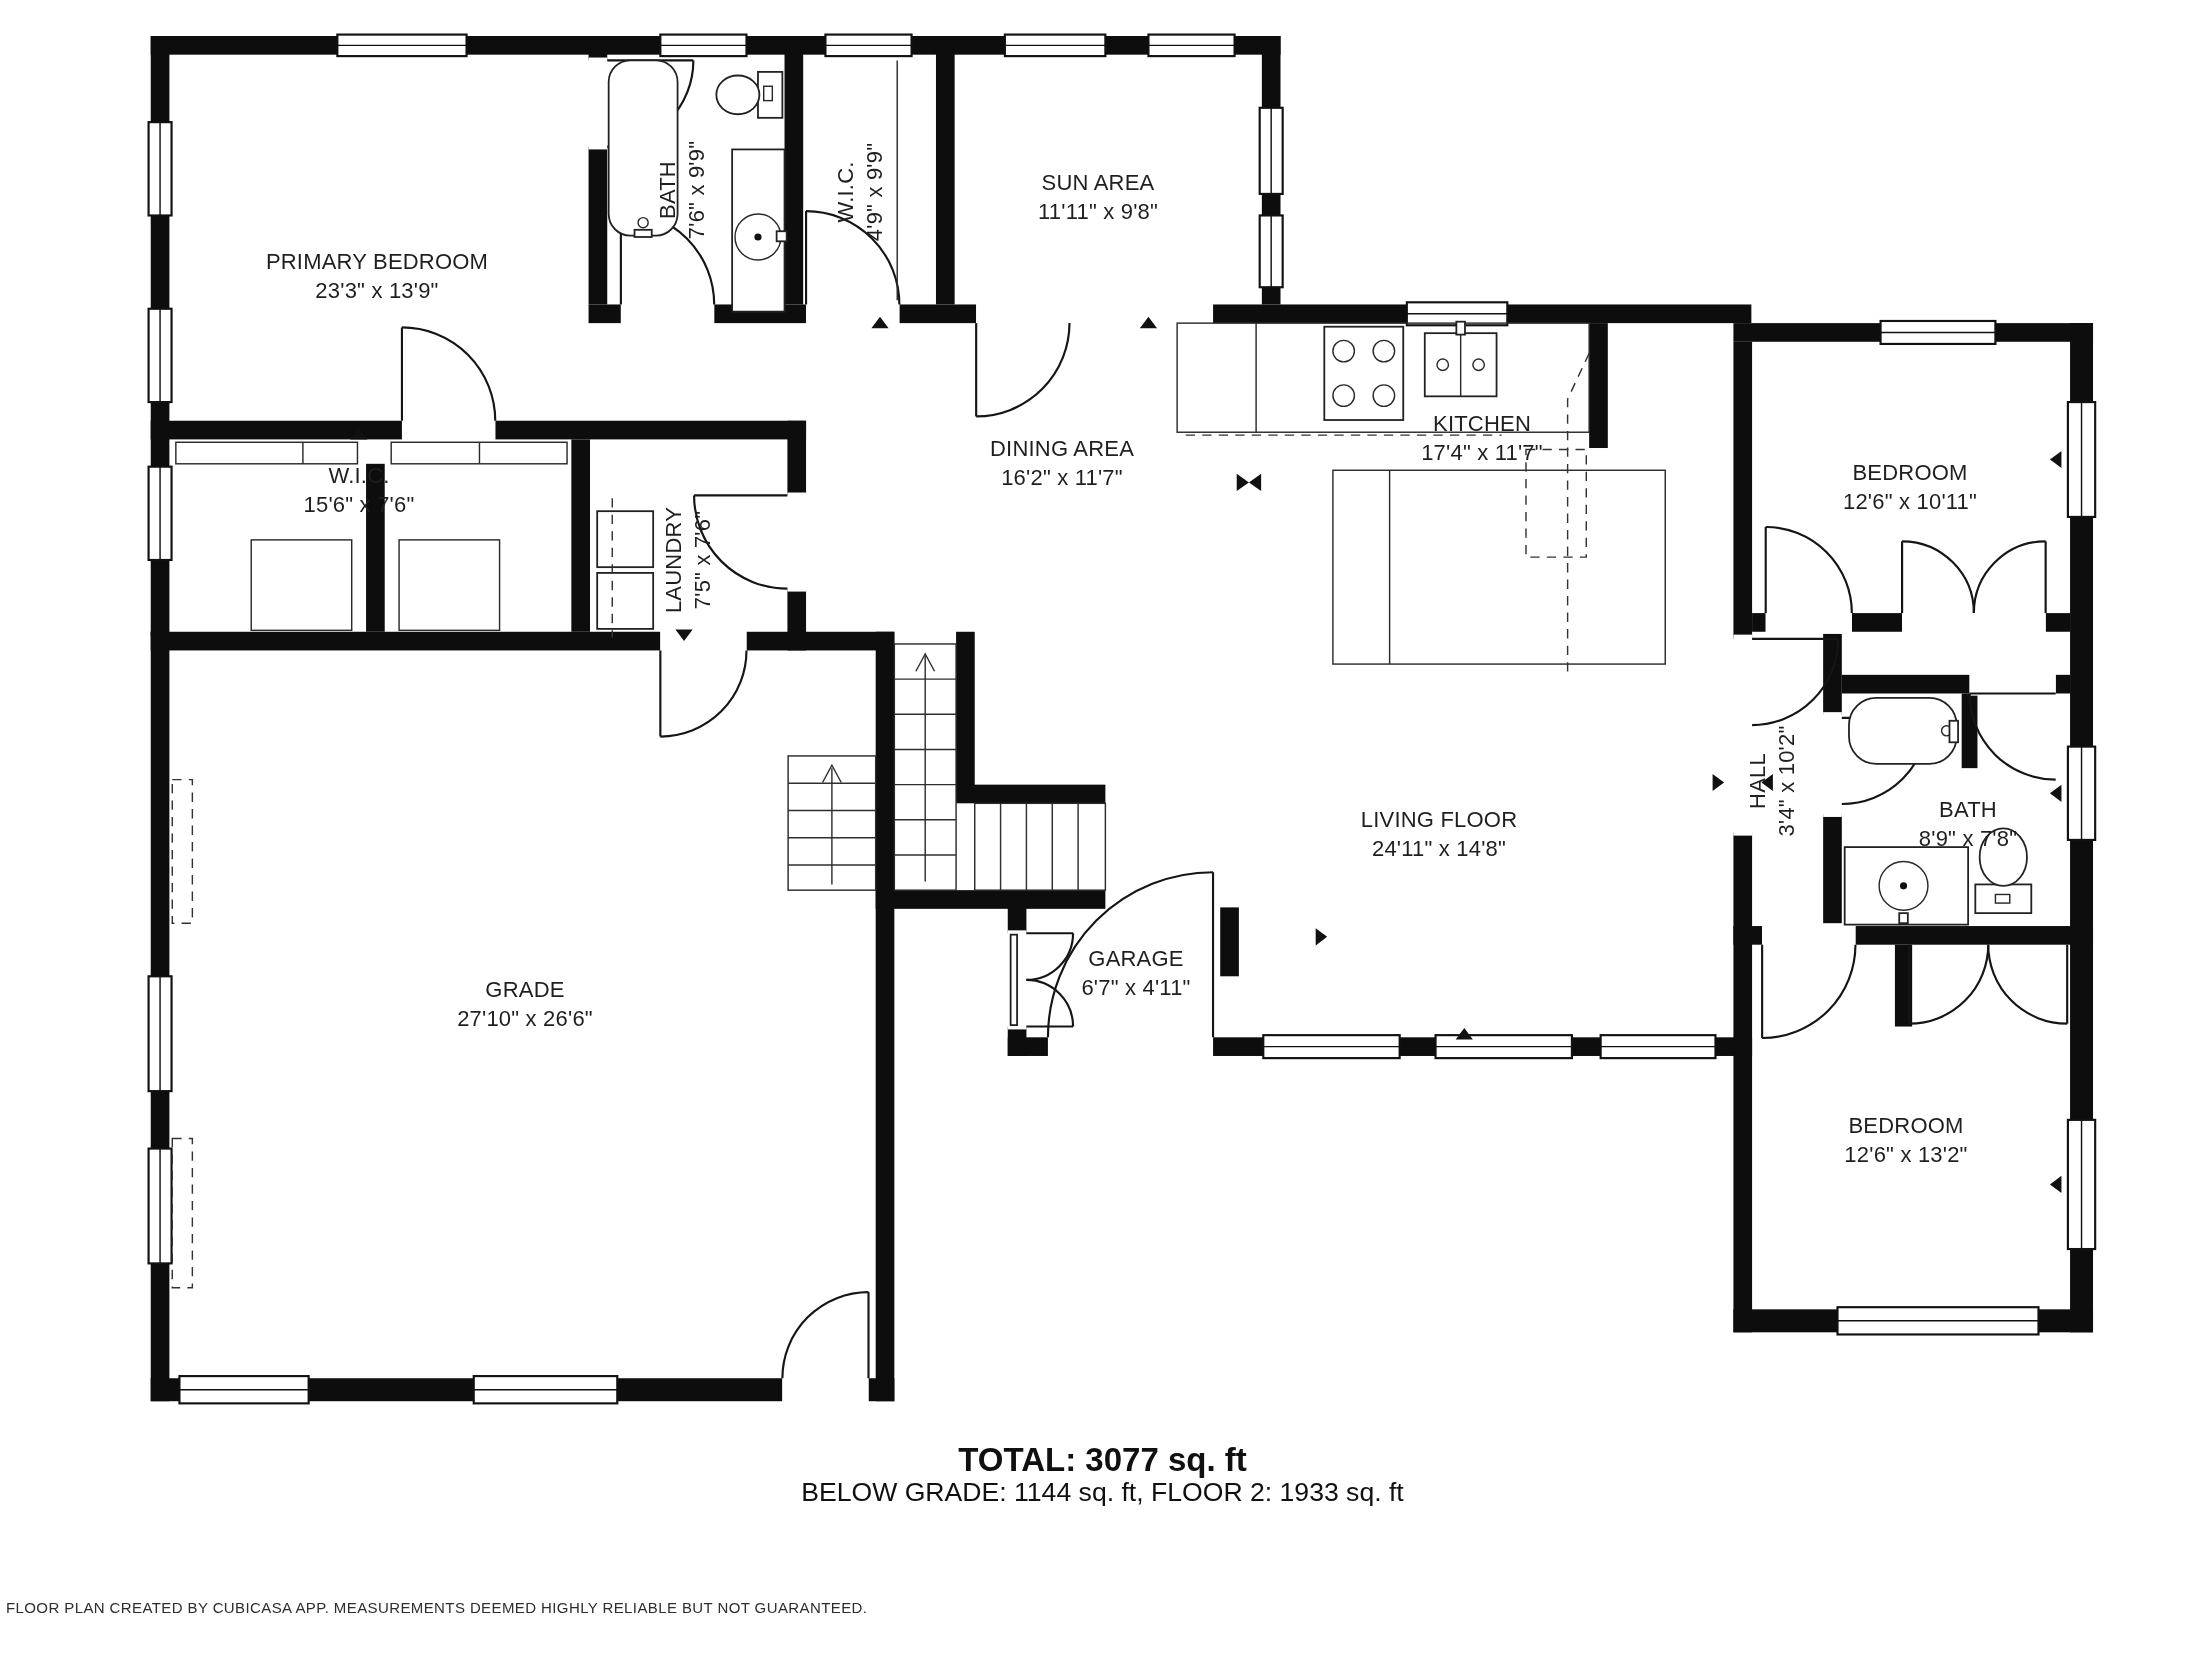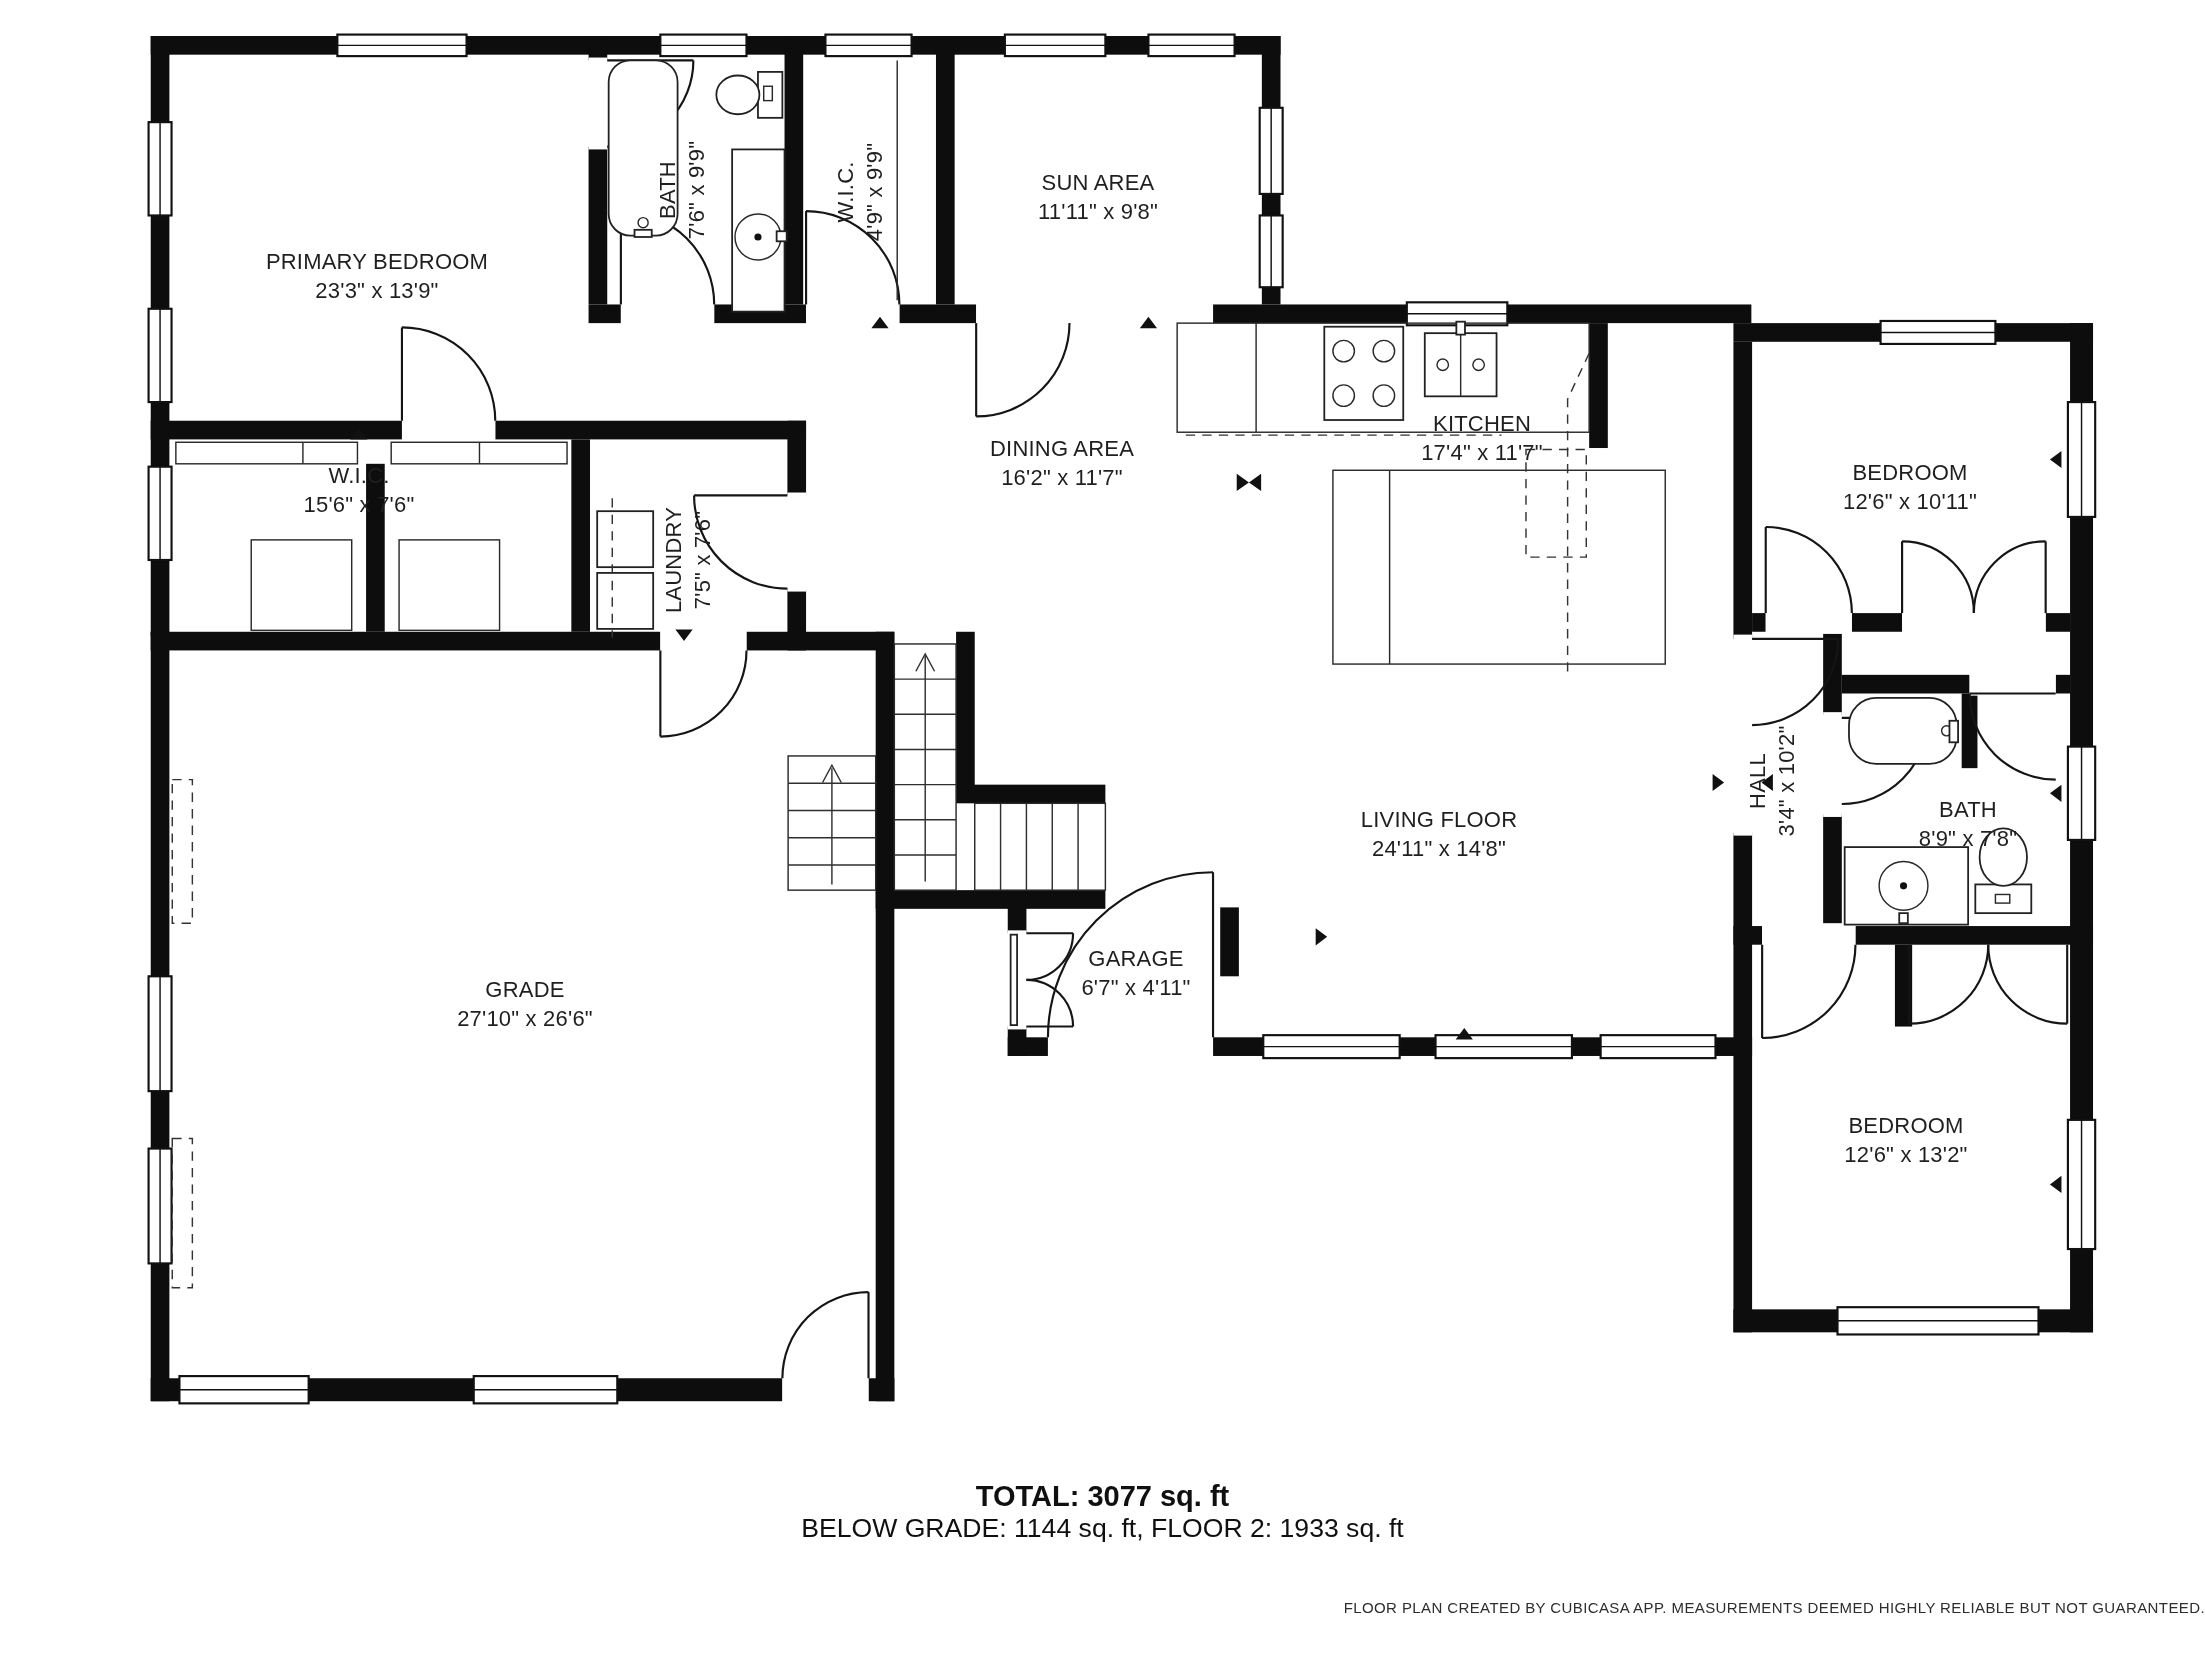--- a/index.html
+++ b/index.html
@@ -16,22 +16,22 @@
   .fix{fill:#ffffff;stroke:#222;stroke-width:2.5;}
   .thin{fill:none;stroke:#2a2a2a;stroke-width:2;}
   .dash{fill:none;stroke:#333;stroke-width:2;stroke-dasharray:13 10;}
   .tread{stroke:#2f2f2f;stroke-width:2;fill:none;}
   .marker{fill:#111;}
   
   .rlabel{position:absolute;transform:translate(-50%,-50%);text-align:center;font-size:22px;line-height:1.32;
           color:#1f1f1f;white-space:nowrap;letter-spacing:0.2px;}
   .rlabel.v{transform:translate(-50%,-50%) rotate(-90deg);}
   .summary{position:absolute;left:0;right:0;top:1444px;text-align:center;font-size:26.6px;line-height:32px;color:#101010;}
-  .summary .total{font-weight:700;font-size:29px;margin-top:36px;}
-  .credit{position:absolute;left:0;right:0;top:1599px;text-align:right;font-size:15px;color:#2d2d2d;letter-spacing:0.4px;}
+  .summary .total{font-weight:700;font-size:33px;}
+  .credit{position:absolute;left:0;right:0;top:1599px;text-align:left;font-size:15px;color:#2d2d2d;letter-spacing:0.4px;padding-left:6px;}
 </style>
 </head>
 <body>
 
 <div class="plan">
 
 <svg width="2205" height="1654" viewBox="0 0 3072 2304">
 
   <g>
     <rect class="wall" x="210" y="50" width="1574" height="26"></rect>

